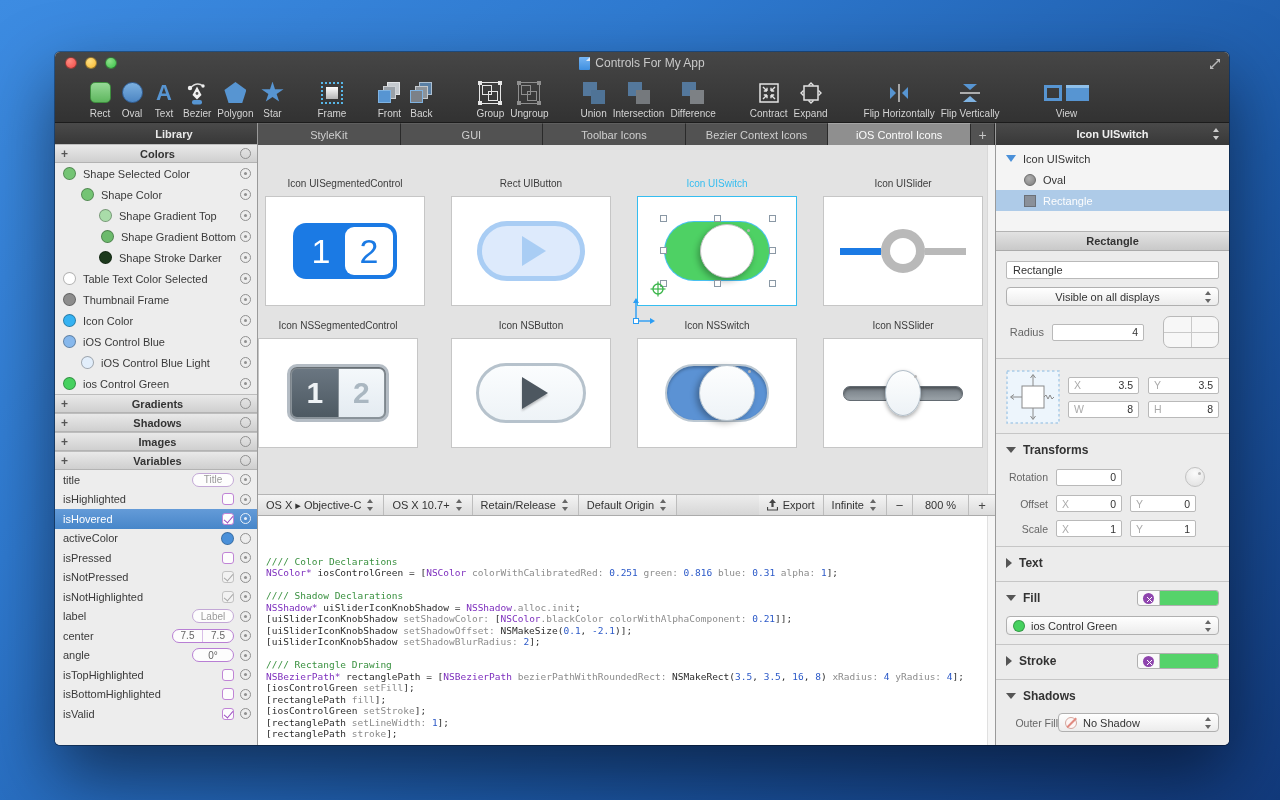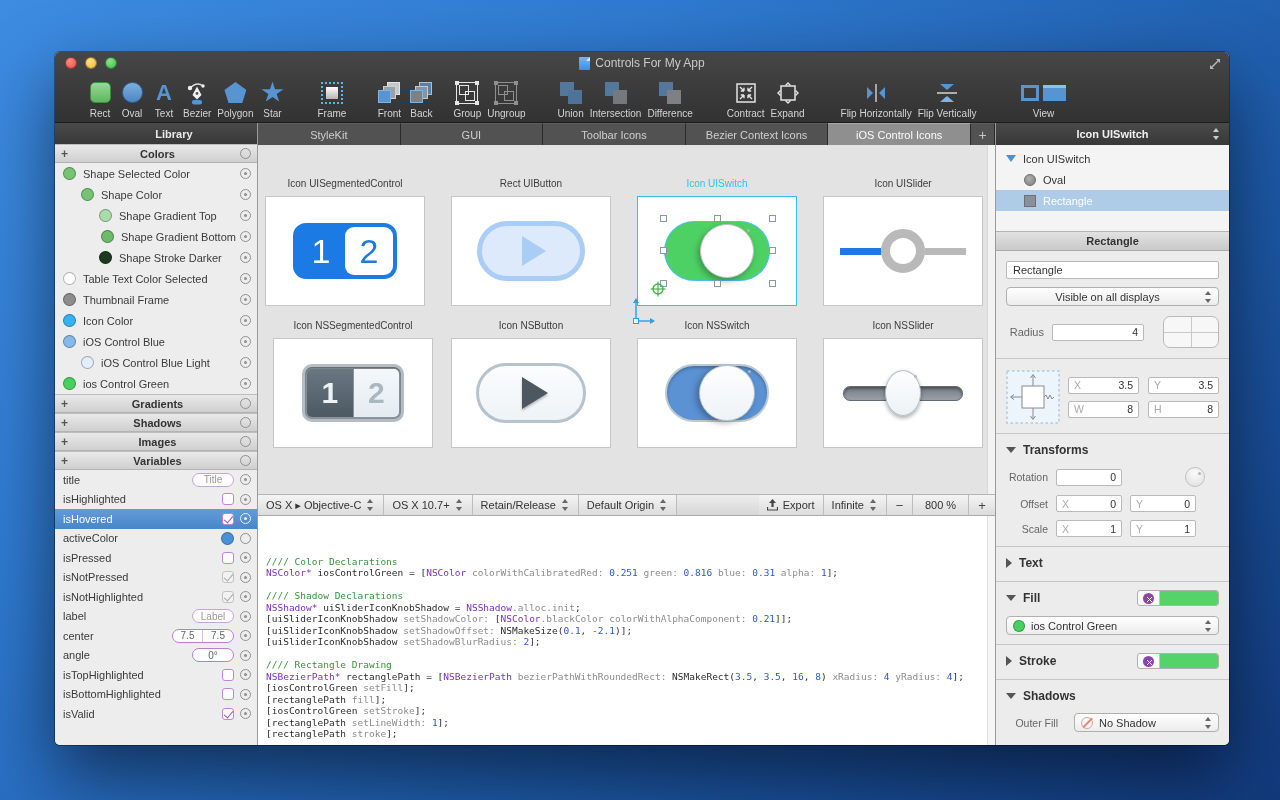--- a/index.html
+++ b/index.html
@@ -192,21 +192,21 @@
 .swctl { margin-left:auto; display:flex; height:16px; border:1px solid #b0b0b0; border-radius:3px; overflow:hidden; background:#fafafa; }
 .swx { width:22px; border-right:1px solid #c6c6c6; display:flex; align-items:center; justify-content:center; position:relative; }
 .swx::before { content:""; width:11px; height:11px; border-radius:50%; background:#8e44ad; }
 .swx::after { content:""; position:absolute; width:5px; height:5px; left:8.5px; top:5.5px;
   background:
     linear-gradient(45deg, transparent 42%, #fff 42%, #fff 58%, transparent 58%),
     linear-gradient(-45deg, transparent 42%, #fff 42%, #fff 58%, transparent 58%); }
 .swcol { width:58px; }
 .fill-dd { margin-top:9px; padding-left:6px; }
 .cdot { width:12px; height:12px; border-radius:50%; border:1px solid rgba(0,0,0,.25); flex:0 0 auto; }
-.shadow-row { display:flex; align-items:center; gap:16px; margin-top:8px; }
+.shadow-row { display:flex; align-items:center; gap:0; margin-top:8px; }
 .shadow-dd { flex:1; margin-top:0; padding-left:6px; }
 .noshadow-icon { width:12px; height:12px; border-radius:50%; border:1px solid #d4a8a0; position:relative; flex:0 0 auto; background:#fdf6f5; }
 .noshadow-icon::after { content:""; position:absolute; left:-1px; top:4.5px; width:13px; height:1.5px; background:#e08a80; transform:rotate(-45deg); }
 </style>
 </head>
 <body>
 
 <div class="window">
 
   <div class="chrome">
@@ -291,21 +291,21 @@
         <div class="tool">
           <div class="ticon">
             <span class="g-layers gray">
               <i class="l1"></i>
               <i class="l2"></i>
               <i class="l3"></i>
             </span>
           </div>
           <div class="tlabel">Back</div>
         </div>
-        <div class="tool" style="margin-left: 19px;">
+        <div class="tool" style="margin-left: 42px;">
           <div class="ticon">
             <span class="g-group">
               <i class="ga"></i>
               <i class="gb"></i>
               <i class="h h1"></i>
               <i class="h h2"></i>
               <i class="h h3"></i>
               <i class="h h4"></i>
             </span>
           </div>
@@ -637,21 +637,21 @@
             <div class="card">
               <div class="art">
                 <div class="sl-ui">
                   <div class="trk-l"></div>
                   <div class="ring"></div>
                   <div class="trk-r"></div>
                 </div>
               </div>
             </div>
           </div>
-          <div class="cardwrap" style="left: 15px; top: 175px;">
+          <div class="cardwrap" style="left: 0; top: 175px;">
             <div class="clabel">Icon NSSegmentedControl</div>
             <div class="card">
               <div class="art">
                 <div class="seg-ns">
                   <div class="s1">1</div>
                   <div class="s2">2</div>
                 </div>
               </div>
             </div>
           </div>

